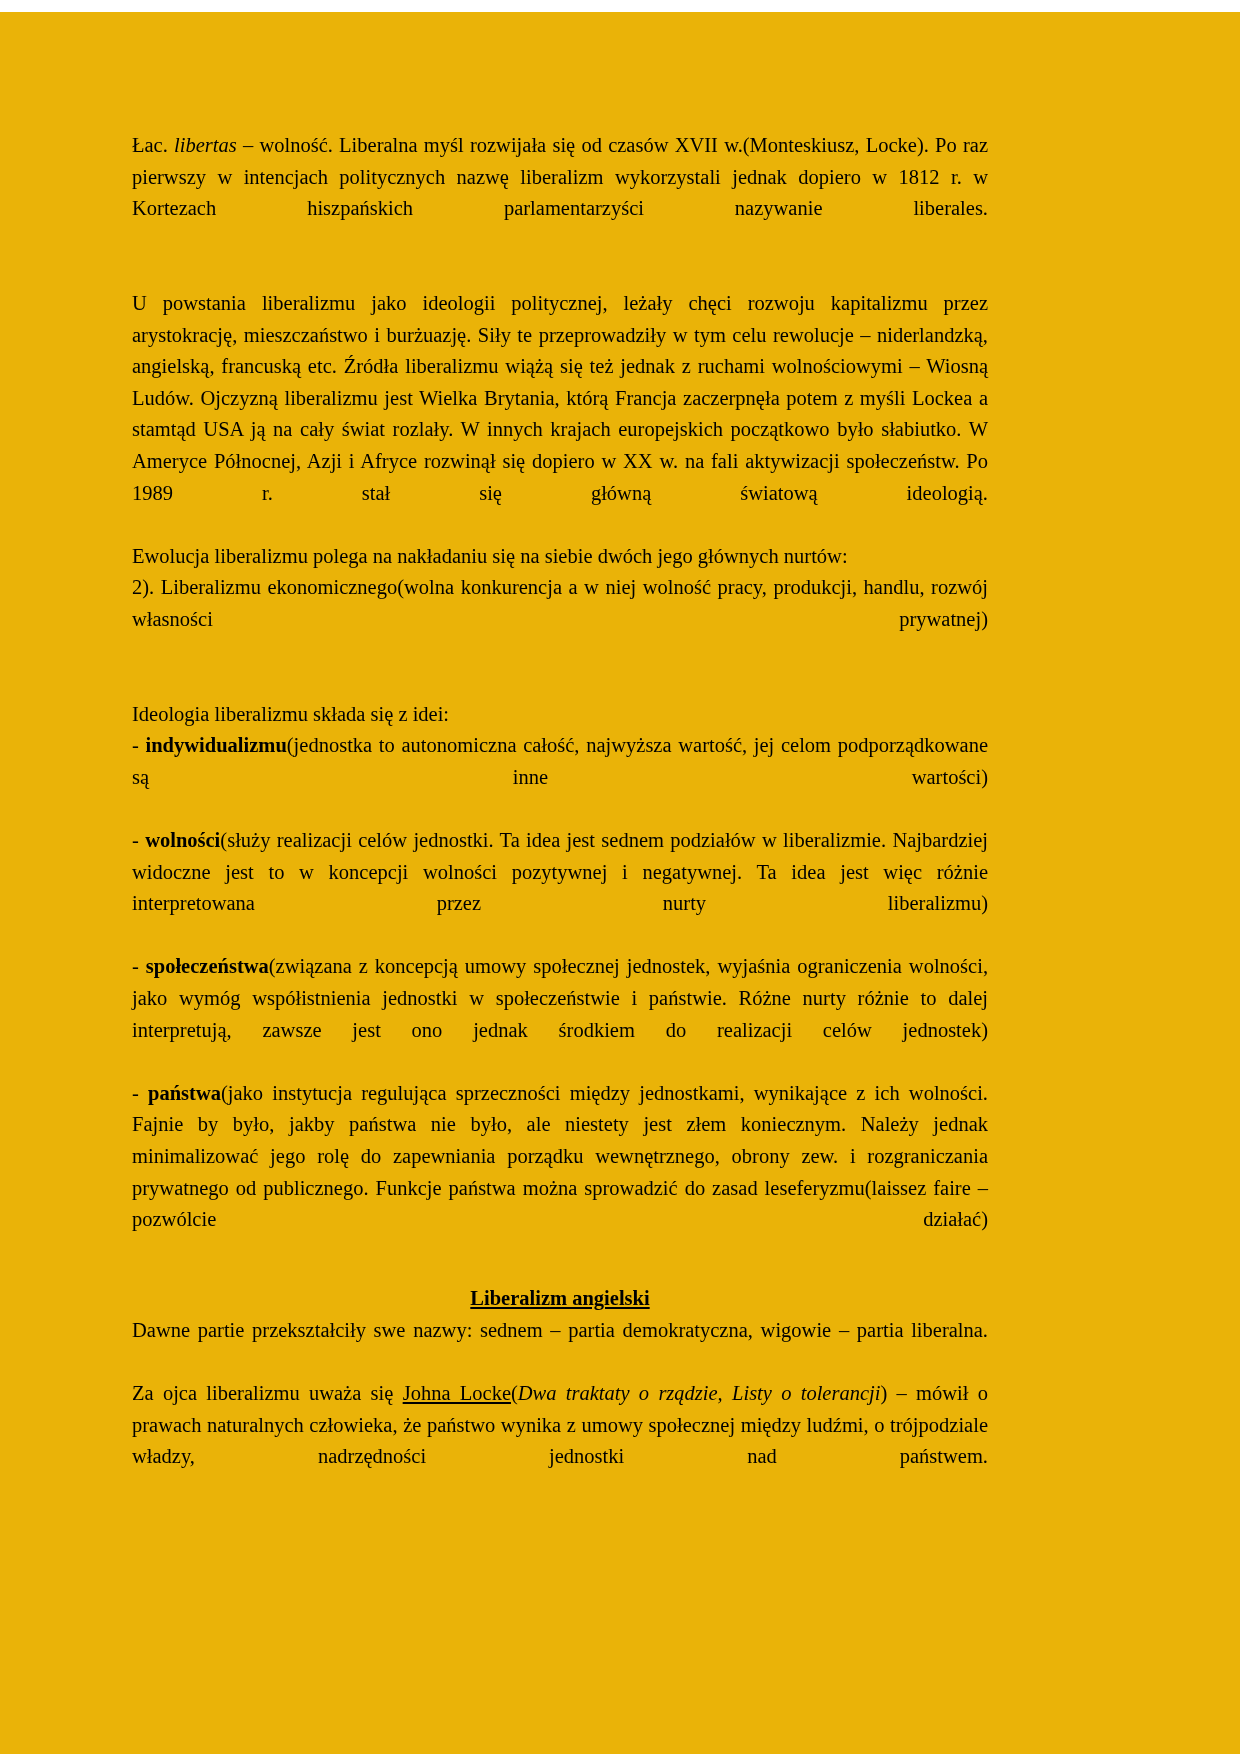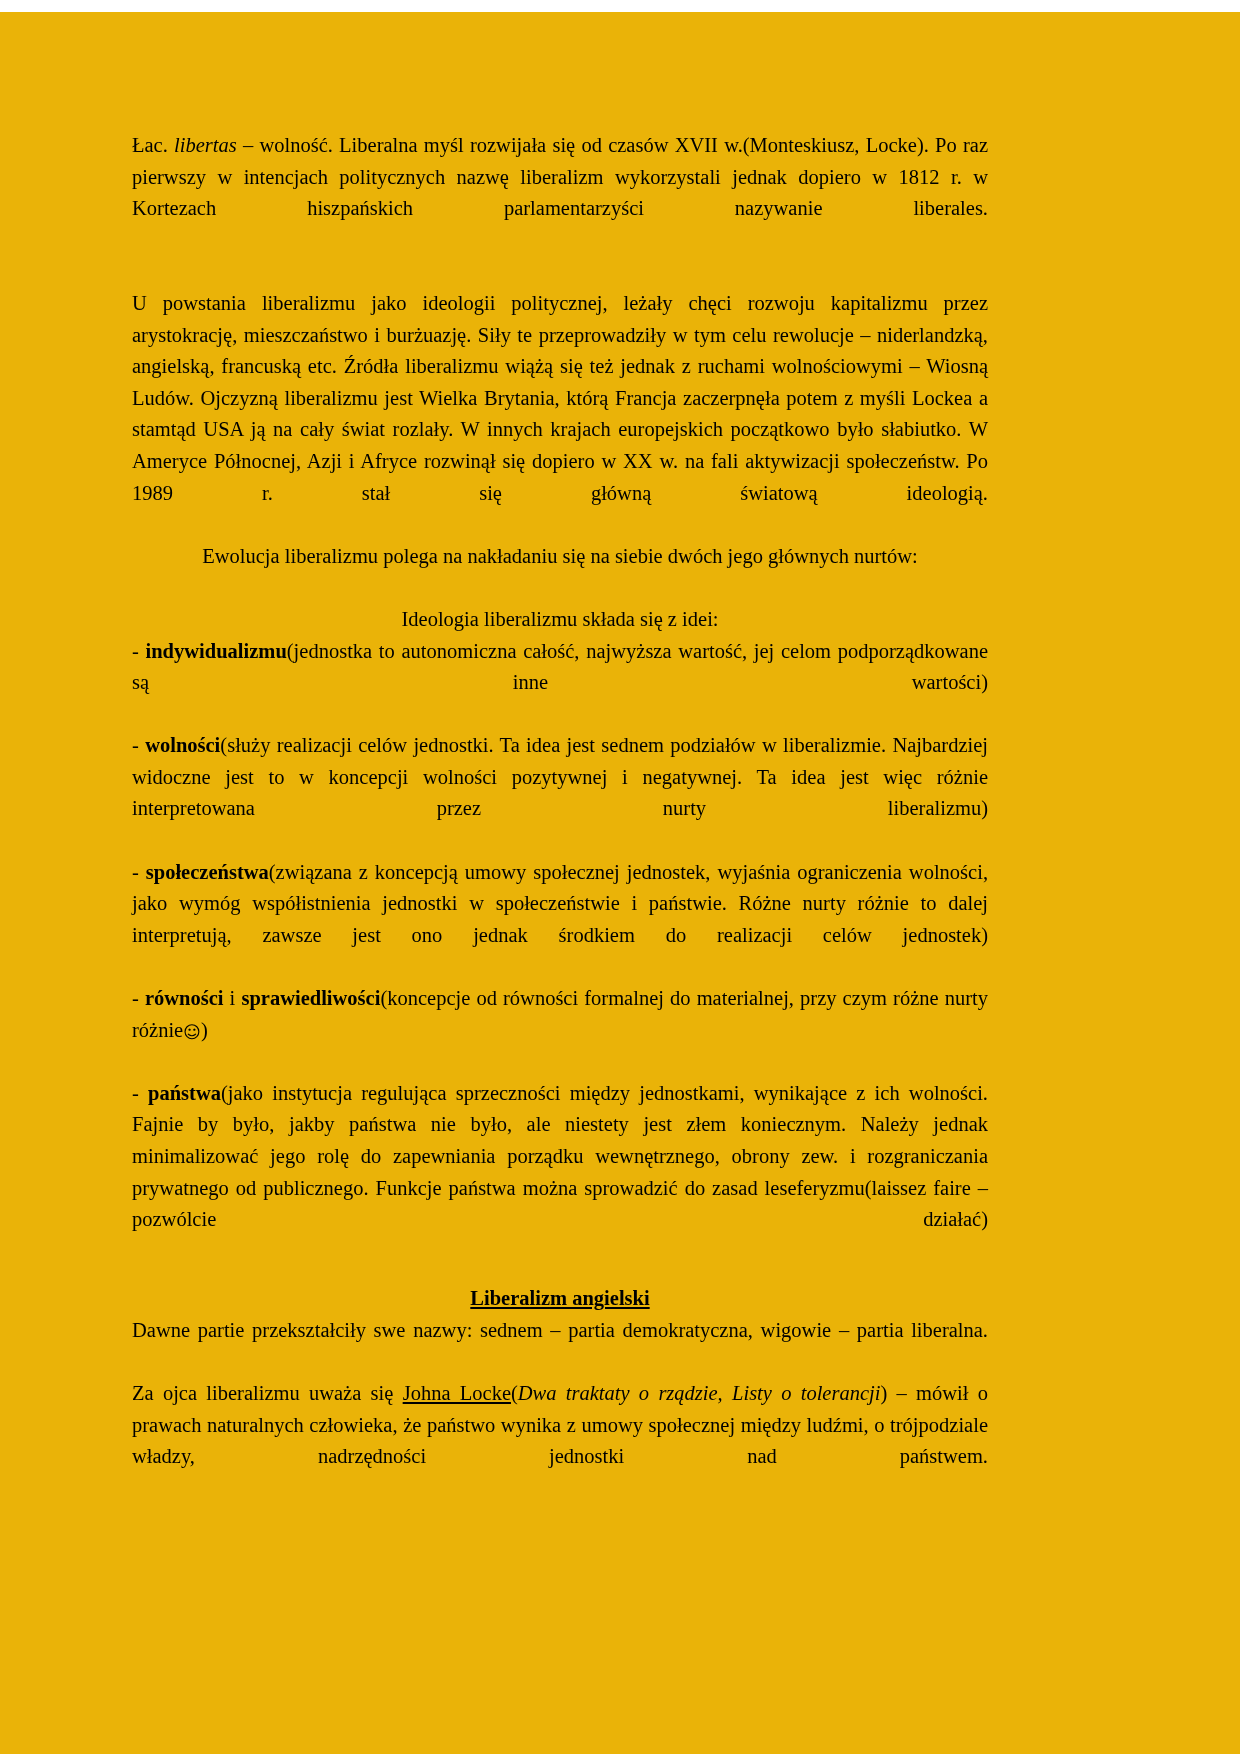--- a/index.html
+++ b/index.html
@@ -39,21 +39,21 @@
   .spacer-half {
     height: 16px;
   }
   
   .para::after {
     content: "";
     display: inline-block;
     width: 100%;
   }
   .nojustify {
-    text-align: center;
+    text-align: left;
   }
   .nojustify::after { content: none; display: none; }
   b, .b { font-weight: bold; }
   i, .i { font-style: italic; }
   u, .u { text-decoration: underline; }
   .center-head {
     text-align: center;
     font-weight: bold;
     text-decoration: underline;
     margin: 0;
@@ -73,32 +73,32 @@
 
     <p class="para"><span>Łac. </span><i>libertas</i><span> – wolność. Liberalna myśl rozwijała się od czasów XVII w.(Monteskiusz, Locke). Po raz pierwszy w intencjach politycznych nazwę liberalizm wykorzystali jednak dopiero w 1812 r. w Kortezach hiszpańskich parlamentarzyści nazywanie liberales.</span></p>
 
     <div class="spacer-full"></div>
 
     <p class="para">U powstania liberalizmu jako ideologii politycznej, leżały chęci rozwoju kapitalizmu przez arystokrację, mieszczaństwo i burżuazję. Siły te przeprowadziły w tym celu rewolucje – niderlandzką, angielską, francuską etc. Źródła liberalizmu wiążą się też jednak z ruchami wolnościowymi – Wiosną Ludów. Ojczyzną liberalizmu jest Wielka Brytania, którą Francja zaczerpnęła potem z myśli Lockea a stamtąd USA ją na cały świat rozlały. W innych krajach europejskich początkowo było słabiutko. W Ameryce Północnej, Azji i Afryce rozwinął się dopiero w XX w. na fali aktywizacji społeczeństw. Po 1989 r. stał się główną światową ideologią.</p>
 
     <p class="para nojustify">Ewolucja liberalizmu polega na nakładaniu się na siebie dwóch jego głównych nurtów:</p>
 
 
+    <p class="para">2). Liberalizmu ekonomicznego(wolna konkurencja a w niej wolność pracy, produkcji, handlu, rozwój własności prywatnej)</p>
 
     <div class="spacer-full"></div>
 
     <p class="para nojustify">Ideologia liberalizmu składa się z idei:</p>
 
     <p class="para"><span>- </span><b>indywidualizmu</b><span>(jednostka to autonomiczna całość, najwyższa wartość, jej celom podporządkowane są inne wartości)</span></p>
 
     <p class="para"><span>- </span><b>wolności</b><span>(służy realizacji celów jednostki. Ta idea jest sednem podziałów w liberalizmie. Najbardziej widoczne jest to w koncepcji wolności pozytywnej i negatywnej. Ta idea jest więc różnie interpretowana przez nurty liberalizmu)</span></p>
 
     <p class="para"><span>- </span><b>społeczeństwa</b><span>(związana z koncepcją umowy społecznej jednostek, wyjaśnia ograniczenia wolności, jako wymóg współistnienia jednostki w społeczeństwie i państwie. Różne nurty różnie to dalej interpretują, zawsze jest ono jednak środkiem do realizacji celów jednostek)</span></p>
 
-    <p class="para"><span>- </span><b>równości</b><span> i </span><b>sprawiedliwości</b><span>(koncepcje od równości formalnej do materialnej, przy czym różne nurty różnie</span><span class="smiley">☺</span><span>)</span></p>
 
 
     <p class="para"><span>- </span><b>państwa</b><span>(jako instytucja regulująca sprzeczności między jednostkami, wynikające z ich wolności. Fajnie by było, jakby państwa nie było, ale niestety jest złem koniecznym. Należy jednak minimalizować jego rolę do zapewniania porządku wewnętrznego, obrony zew. i rozgraniczania prywatnego od publicznego. Funkcje państwa można sprowadzić do zasad leseferyzmu(laissez faire – pozwólcie działać)</span></p>
 
 
     <div class="spacer-half"></div>
 
     <p class="center-head">Liberalizm angielski</p>
 
     <p class="para">Dawne partie przekształciły swe nazwy: sednem – partia demokratyczna, wigowie – partia liberalna.</p>

